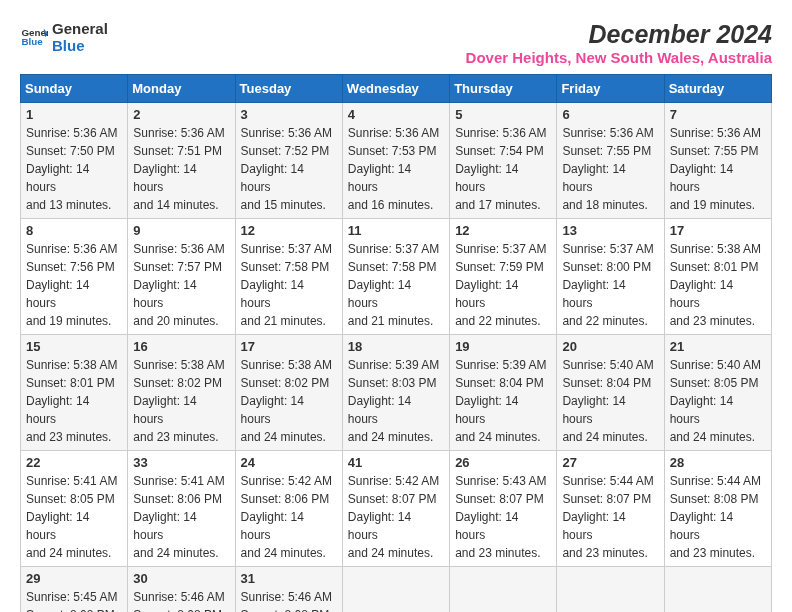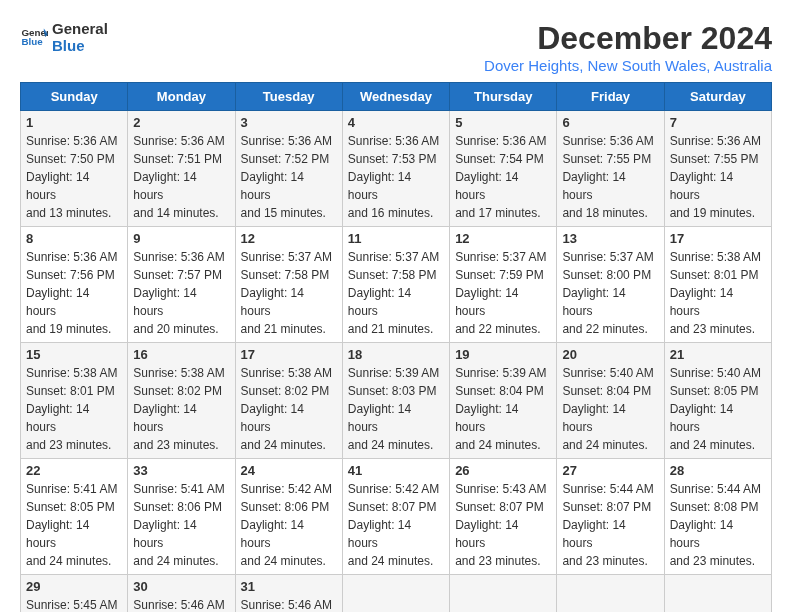--- a/index.html
+++ b/index.html
@@ -22,40 +22,42 @@
       gap: 4px;
     }
     .logo-icon {
       width: 28px;
       height: 28px;
     }
     .title-area {
       text-align: right;
     }
     .calendar-title {
-      font-size: 32px;
-      font-weight: bold;
-      color: #333;
+      font-size: 25px;
+      font-weight: bold;
+      color: #333;
+      font-style: italic;
     }
     .calendar-subtitle {
       font-size: 15px;
-      color: #3b82f6;
+      color: #ec4899;
+      font-weight: bold;
     }
     table {
       width: 100%;
       border-collapse: collapse;
       table-layout: fixed;
     }
     thead tr th {
       background-color: #2272c3;
       color: #fff;
       font-size: 13px;
       font-weight: bold;
       padding: 6px 4px;
-      text-align: center;
+      text-align: left;
       border: 1px solid #1a5fa0;
     }
     tbody tr td {
       vertical-align: top;
       border: 1px solid #ccc;
       padding: 4px 5px;
       font-size: 10.5px;
       color: #333;
       height: 80px;
       background: #fff;

